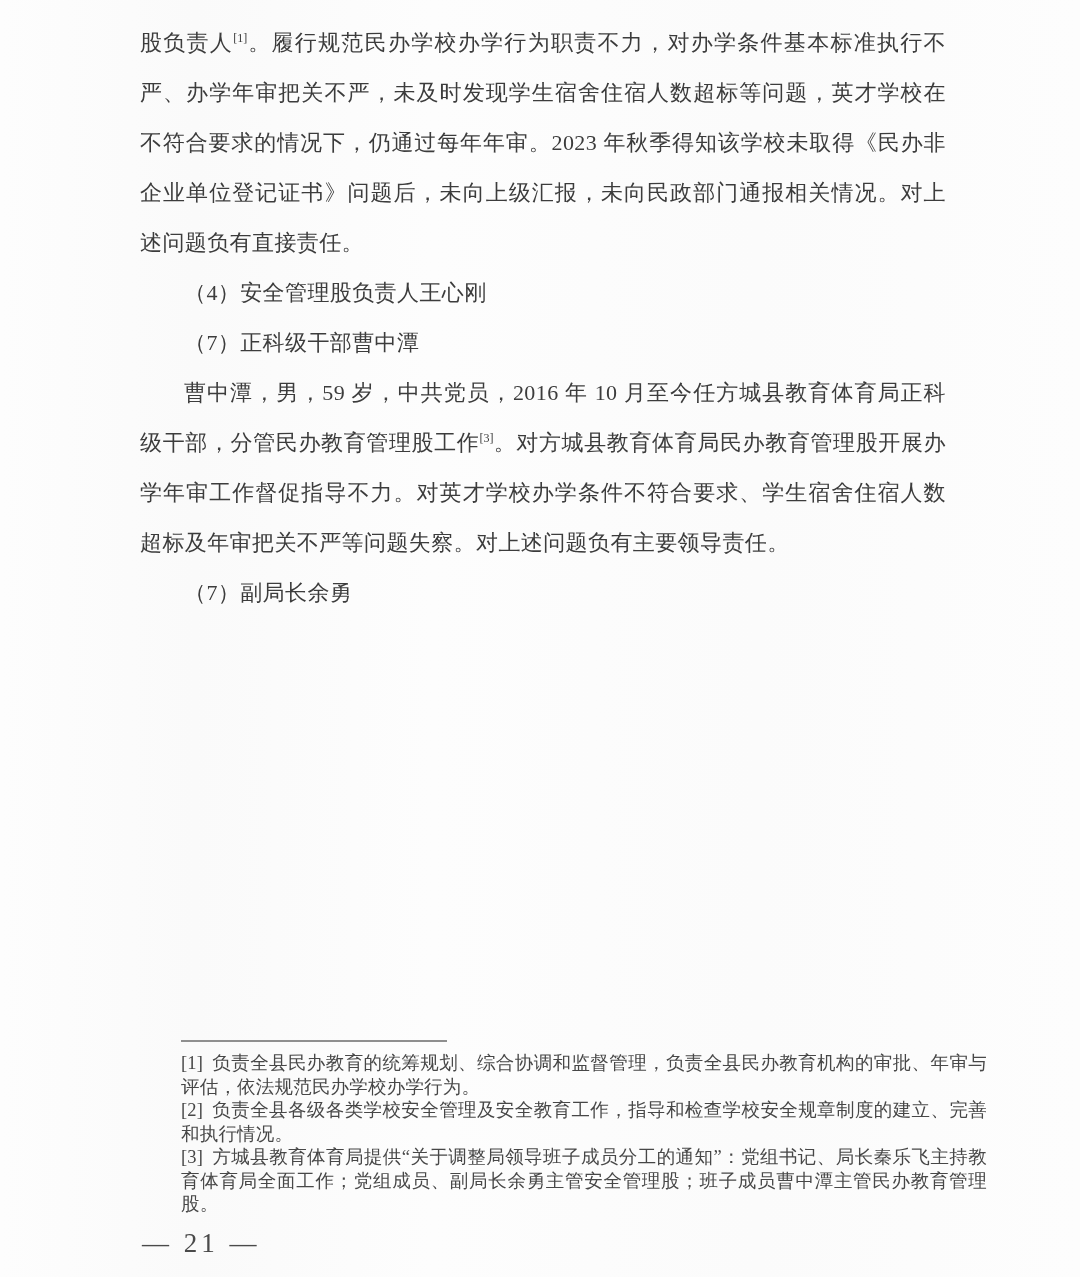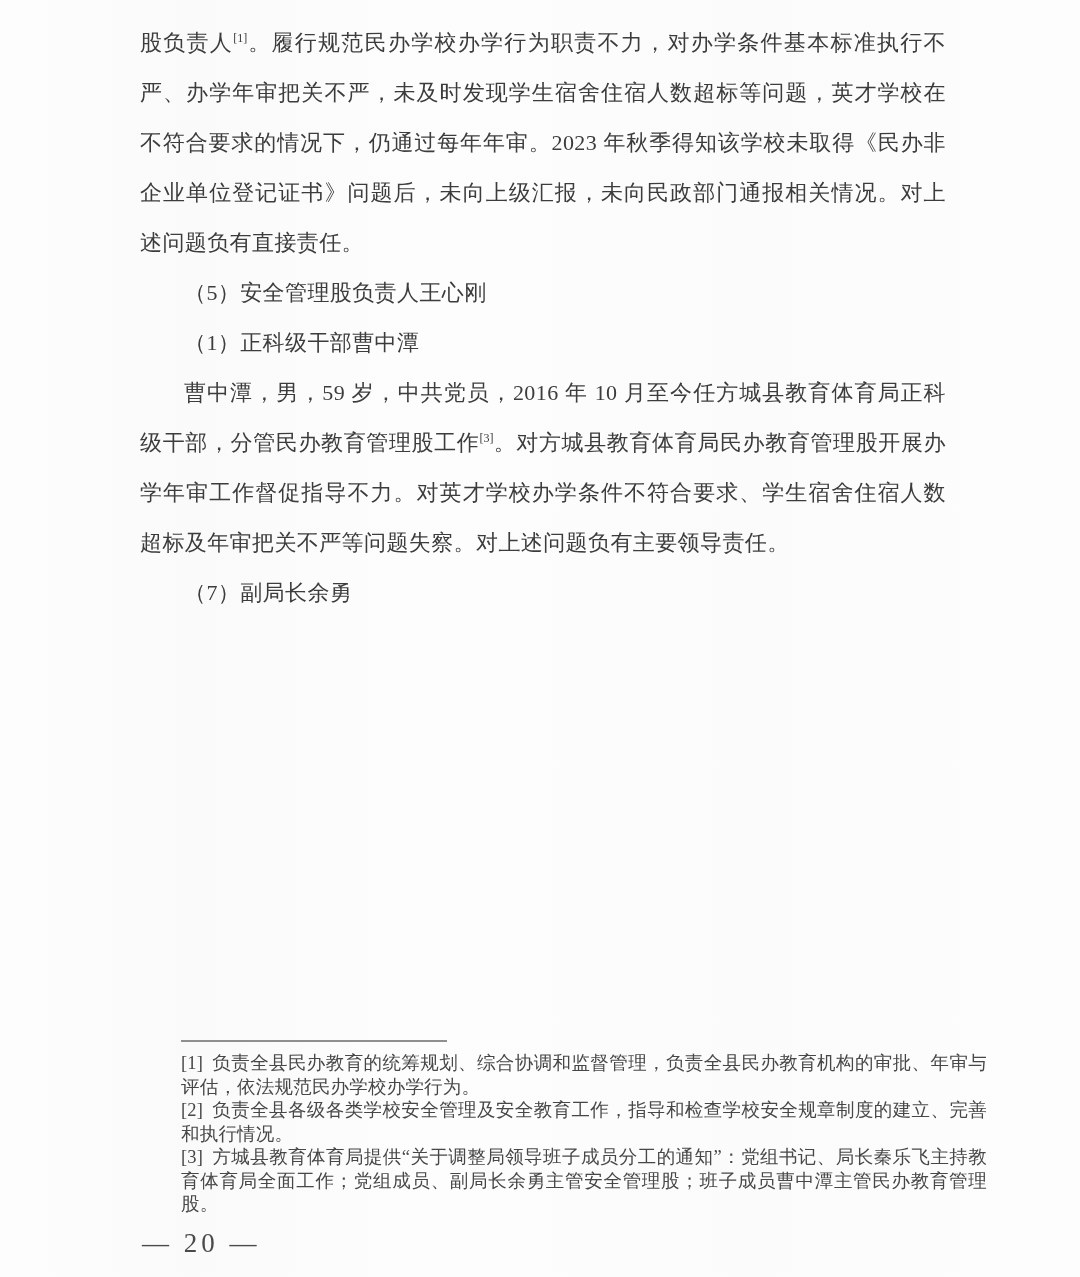--- a/index.html
+++ b/index.html
@@ -64,30 +64,30 @@
     letter-spacing: 4px;
   }
 </style>
 </head>
 <body>
 
 <div class="page">
 
   <div class="body-text">
       <div class="para">股负责人<sup>[1]</sup>。履行规范民办学校办学行为职责不力，对办学条件基本标准执行不严、办学年审把关不严，未及时发现学生宿舍住宿人数超标等问题，英才学校在不符合要求的情况下，仍通过每年年审。2023 年秋季得知该学校未取得《民办非企业单位登记证书》问题后，未向上级汇报，未向民政部门通报相关情况。对上述问题负有直接责任。</div>
-      <div class="para indent">（5）安全管理股负责人王心刚</div>
-      <div class="para indent">（1）正科级干部曹中潭</div>
+      <div class="para indent">（4）安全管理股负责人王心刚</div>
+      <div class="para indent">（7）正科级干部曹中潭</div>
       <div class="para indent">曹中潭，男，59 岁，中共党员，2016 年 10 月至今任方城县教育体育局正科级干部，分管民办教育管理股工作<sup>[3]</sup>。对方城县教育体育局民办教育管理股开展办学年审工作督促指导不力。对英才学校办学条件不符合要求、学生宿舍住宿人数超标及年审把关不严等问题失察。对上述问题负有主要领导责任。</div>
       <div class="para indent">（7）副局长余勇</div>
     </div>
 
   <div class="footnote-area">
     <div class="footnote-rule"></div>
     <div>
         <div class="footnote"><span class="fn-marker">[1]</span><span>负责全县民办教育的统筹规划、综合协调和监督管理，负责全县民办教育机构的审批、年审与评估，依法规范民办学校办学行为。</span></div>
         <div class="footnote"><span class="fn-marker">[2]</span><span>负责全县各级各类学校安全管理及安全教育工作，指导和检查学校安全规章制度的建立、完善和执行情况。</span></div>
         <div class="footnote"><span class="fn-marker">[3]</span><span>方城县教育体育局提供“关于调整局领导班子成员分工的通知”：党组书记、局长秦乐飞主持教育体育局全面工作；党组成员、副局长余勇主管安全管理股；班子成员曹中潭主管民办教育管理股。</span></div>
       </div>
   </div>
 
-  <div class="page-number">— 20 —</div>
+  <div class="page-number">— 21 —</div>
 
 </div>
 
 </body></html>

